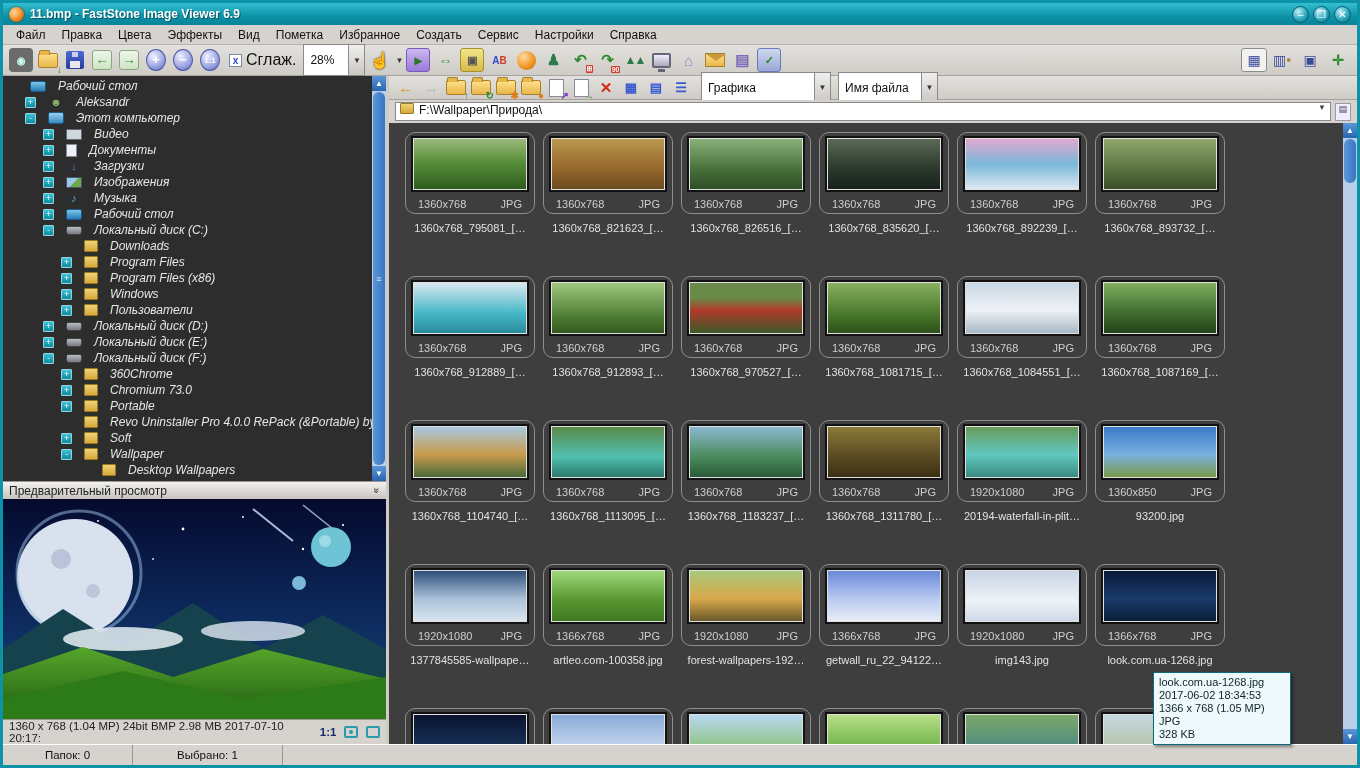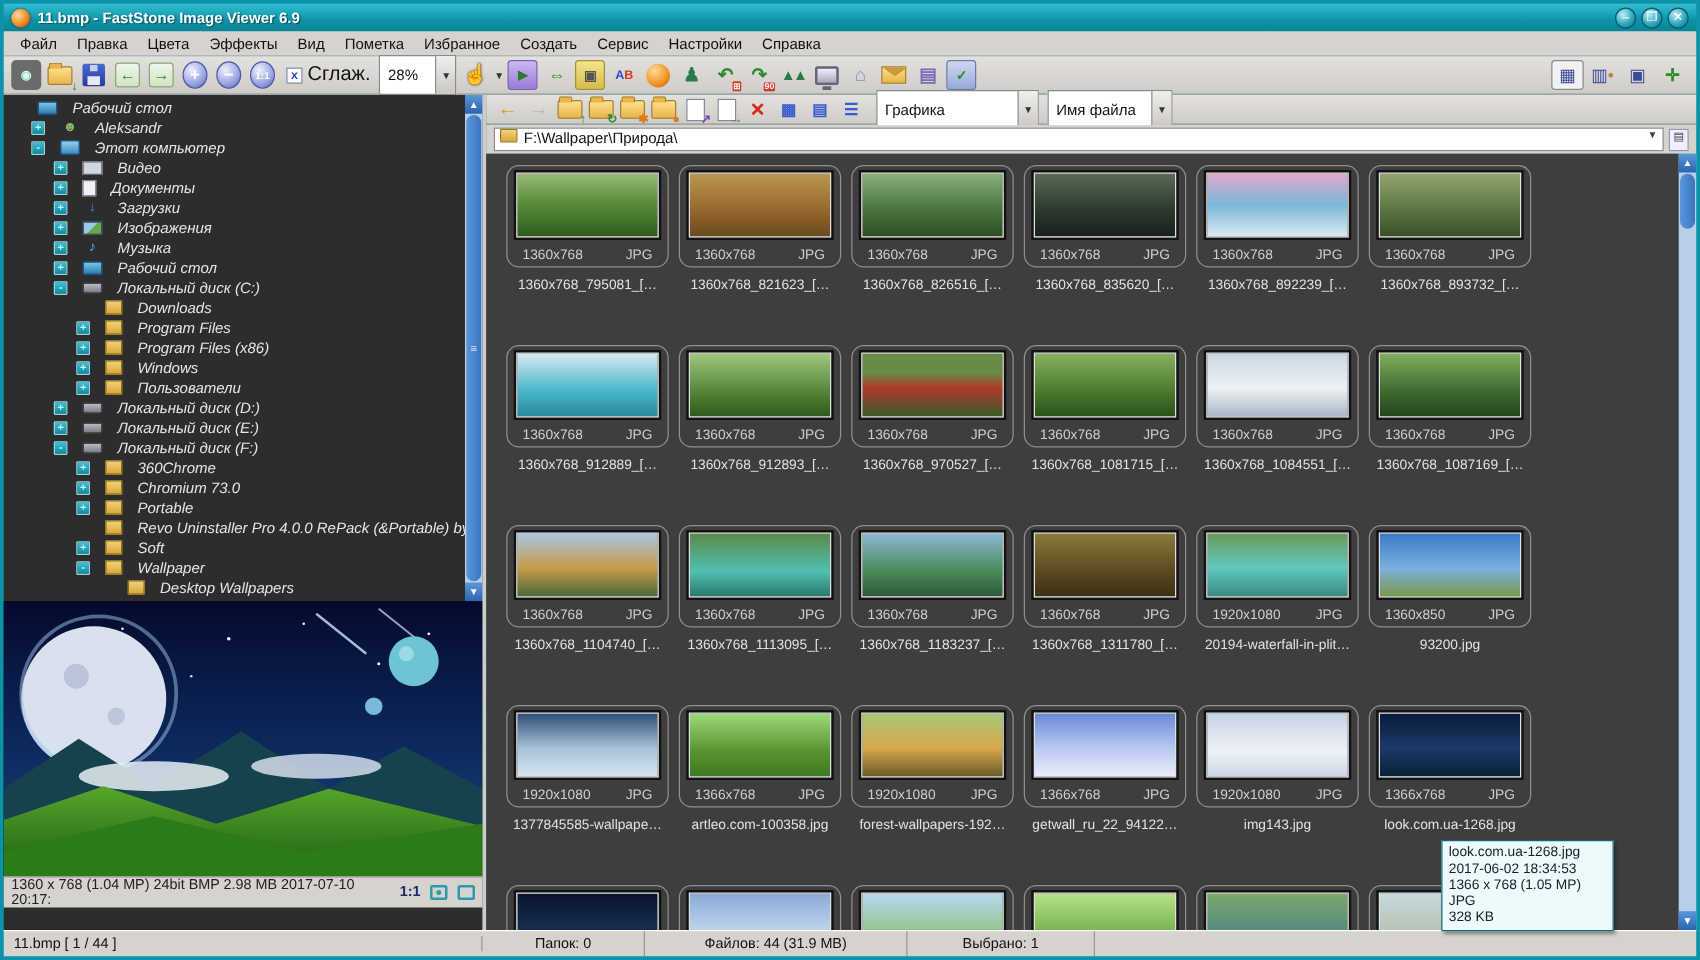--- a/index.html
+++ b/index.html
@@ -378,20 +378,24 @@
               <span class="tico t-folder"></span>
               <span>Desktop Wallpapers</span>
             </div>
           </div>
         <div class="tree-scroll">
           <div class="sarrow">▲</div>
           <div class="sthumb"></div>
           <div class="sarrow">▼</div>
         </div>
       </div>
+      <div class="pv-header">
+        <span>Предварительный просмотр</span>
+        <span class="chev">»</span>
+      </div>
       <div class="pv-img">
         <svg width="383" height="220" viewBox="0 0 383 220" xmlns="http://www.w3.org/2000/svg">
           <defs>
             <linearGradient id="sky" x1="0" y1="0" x2="0" y2="1">
               <stop offset="0" stop-color="#050a2e"></stop>
                 <stop offset="0.55" stop-color="#0d2a5e"></stop>
                 <stop offset="1" stop-color="#1a4a7a"></stop>
             </linearGradient>
             <linearGradient id="hill" x1="0" y1="0" x2="0" y2="1">
               <stop offset="0" stop-color="#57a62a"></stop>
@@ -766,18 +770,16 @@
       <div class="tooltip">
         <div>look.com.ua-1268.jpg</div>
         <div>2017-06-02 18:34:53</div>
         <div>1366 x 768 (1.05 MP)  JPG</div>
         <div>328 KB</div>
       </div>
     </div>
   </div>
 
   <div class="statusbar">
-    <div class="st-file">11.bmp [ 1 / 44 ]</div>
     <div class="st-seg seg-folders">Папок: 0</div>
-    <div class="st-seg seg-files">Файлов: 44 (31.9 MB)</div>
     <div class="st-seg seg-selected">Выбрано: 1</div>
   </div>
 </div>
 
 </body></html>

